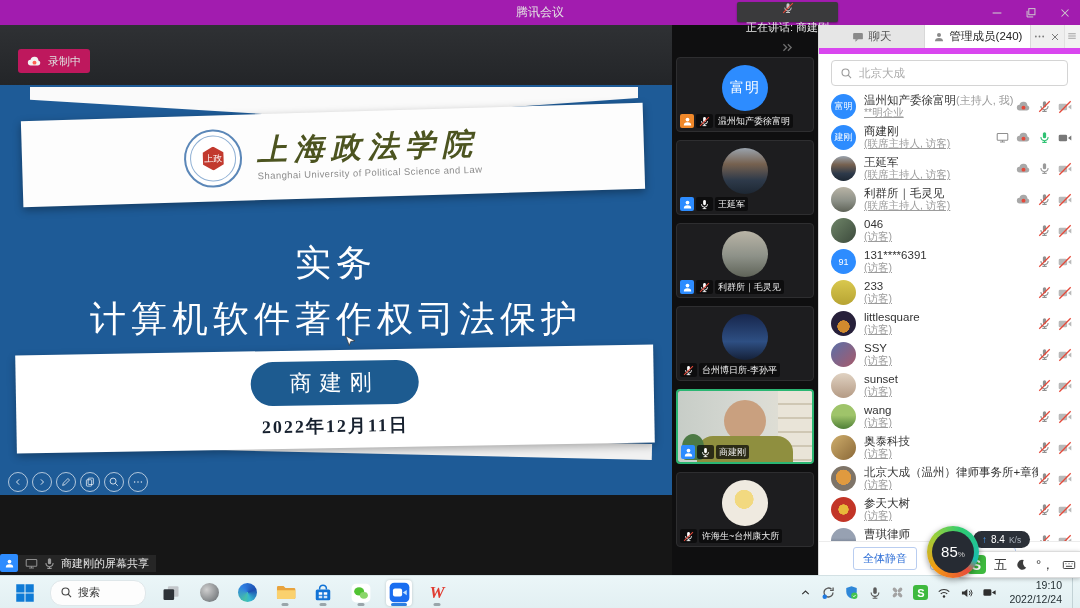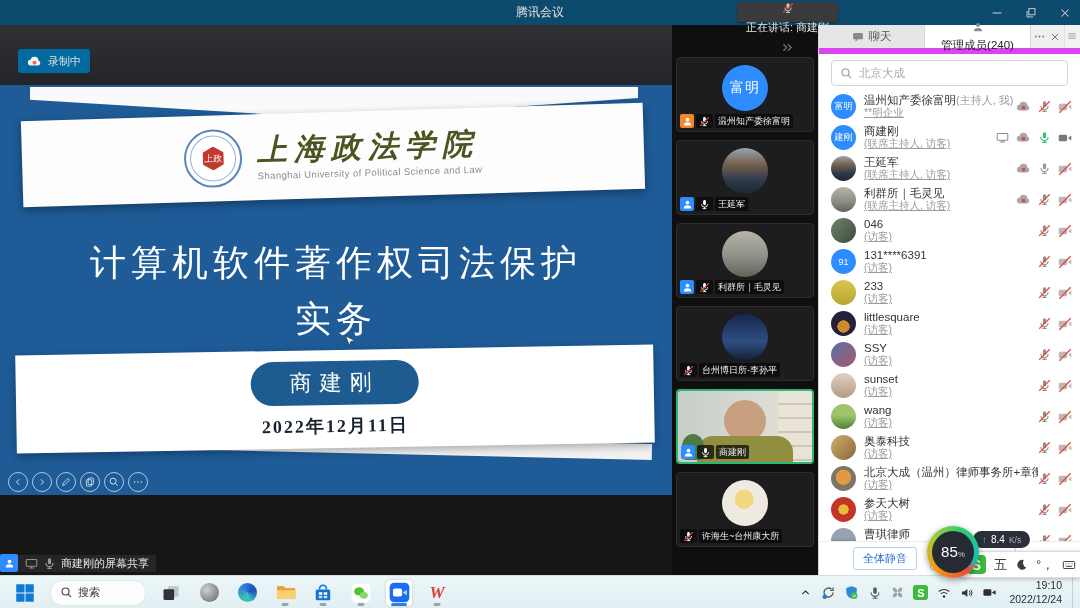--- a/index.html
+++ b/index.html
@@ -1,28 +1,28 @@
 <!DOCTYPE html>
 <html><head>
 <meta charset="utf-8">
 <style>
   html,body{margin:0;padding:0;background:#000;}
   #page{position:relative;width:1080px;height:608px;overflow:hidden;font-family:"Liberation Sans",sans-serif;}
   
-  #titlebar{position:relative;height:25px;background:#0c4a6e;color:#e3e3e3;}
+  #titlebar{position:relative;height:25px;background:#a21caf;color:#e3e3e3;}
   .tb-title{position:absolute;left:0;right:0;top:0;height:25px;display:flex;align-items:center;justify-content:center;font-size:12px;}
   .speak-badge{position:absolute;left:737px;top:2px;height:20px;background:#3a3a3c;border-radius:2px;display:flex;align-items:center;gap:6px;padding:0 9px;font-size:11px;color:#e8e8e8;box-shadow:0 1px 2px rgba(0,0,0,.4);flex-direction:column;}
   .win-controls{position:absolute;right:6px;top:0;height:25px;display:flex;align-items:center;gap:16px;}
   .win-btn{width:18px;height:18px;display:flex;align-items:center;justify-content:center;}
   
   #main{display:flex;height:550px;background:#151515;}
   
   #share{position:relative;width:672px;background:#1e1f21;flex:none;}
   .share-topstrip{height:60px;background:linear-gradient(180deg,#2f3134,#232528);}
-  .rec-badge{position:absolute;left:18px;top:24px;height:24px;background:#0369a1;border-radius:3px;display:flex;align-items:center;gap:6px;padding:0 9px;color:#e0e0e0;font-size:11px;}
+  .rec-badge{position:absolute;left:18px;top:24px;height:24px;background:#be185d;border-radius:3px;display:flex;align-items:center;gap:6px;padding:0 9px;color:#e0e0e0;font-size:11px;}
   #slide{position:absolute;left:0;top:60px;width:672px;height:410px;background:#1e5b97;overflow:hidden;}
   .ribbon-top{position:absolute;left:30px;right:34px;top:2px;height:32px;background:#fafafa;clip-path:polygon(0 0,100% 0,100% 34%,52% 100%,0 40%);}
   .band-logo{position:absolute;left:22px;right:28px;top:27px;height:86px;background:#fdfdfd;transform:rotate(-1.7deg);box-shadow:0 3px 9px rgba(0,0,0,.35);display:flex;align-items:center;justify-content:center;gap:15px;}
   .seal{width:54px;height:54px;border-radius:50%;background:#fff;border:2px solid #5b87b8;position:relative;flex:none;display:flex;align-items:center;justify-content:center;}
   .seal::before{content:"";position:absolute;inset:4px;border-radius:50%;border:1px solid #8fb0d4;}
   .seal-core{width:24px;height:24px;background:#c2392e;clip-path:polygon(50% 0,93% 25%,93% 75%,50% 100%,7% 75%,7% 25%);display:flex;align-items:center;justify-content:center;color:#fff;font-size:9px;}
   .school-cn{font-family:"Liberation Serif",serif;font-weight:bold;font-style:italic;font-size:30px;letter-spacing:7px;color:#4c5420;line-height:1.1;}
   .school-en{font-size:9.5px;color:#8d8d8d;letter-spacing:.4px;margin-top:4px;}
   .slide-title{position:absolute;left:0;right:0;top:150px;text-align:center;color:#fff;font-family:"Liberation Serif",serif;font-size:36px;line-height:56px;letter-spacing:5px;font-weight:500;}
   .cursor{position:absolute;left:344px;top:250px;}
@@ -62,21 +62,21 @@
   .v-shirt{position:absolute;left:50%;bottom:-4px;transform:translateX(-50%);width:96px;height:30px;border-radius:16px 16px 0 0;background:#8f8f3f;}
   .v-plant{position:absolute;left:4px;bottom:2px;width:22px;height:26px;border-radius:50% 50% 20% 20%;background:#4d7a45;}
   .t-label{position:absolute;left:3px;bottom:3px;display:flex;gap:2px;align-items:center;z-index:3;}
   .chip{background:rgba(8,8,8,.74);height:14px;border-radius:2px;display:flex;align-items:center;padding:0 3px;font-size:9px;color:#f0f0f0;white-space:nowrap;}
   .chip.person{width:14px;padding:0;justify-content:center;background:#2d8cff;}
   .chip.person.host{background:#f0882a;}
   
   #panel{position:relative;width:262px;flex:none;background:#fff;border-left:1px solid #d9d9d9;display:flex;flex-direction:column;box-sizing:border-box;}
   .tabs{height:23px;display:flex;background:#efefef;border-bottom:6px solid #d946ef;flex:none;}
   .tab{flex:0 0 105px;display:flex;align-items:center;justify-content:center;gap:5px;font-size:11.5px;color:#555;background:#e6e6e6;border-right:1px solid #d8d8d8;}
-  .tab.active{background:#fff;color:#222;flex-direction:column;}
+  .tab.active{background:#fff;color:#222;}
   .tab-btn{width:17px;display:flex;align-items:center;justify-content:center;color:#777;}
   .panel-handle{width:16px;background:#f2f2f2;display:flex;align-items:flex-start;justify-content:center;padding-top:5px;border-left:1px solid #e0e0e0;}
   .search-row{padding:6px 12px 4px;flex:none;}
   .search-box{height:24px;border:1px solid #d4d4d4;border-radius:4px;display:flex;align-items:center;gap:6px;padding:0 8px;}
   .search-ph{font-size:11.5px;color:#aaa;}
   .member-list{flex:1;overflow:hidden;padding-top:1px;}
   .mrow{height:31px;display:flex;align-items:center;padding:0 8px 0 12px;}
   .m-av{width:25px;height:25px;border-radius:50%;margin-right:8px;flex:none;display:flex;align-items:center;justify-content:center;color:#fff;font-size:9px;}
   .m-av.txt{background:#2d8cff;}
   .m-txt{flex:1;min-width:0;line-height:1.12;}
@@ -174,22 +174,22 @@
         <div class="band-logo">
           <div class="seal">
             <div class="seal-core">上政</div>
           </div>
           <div>
             <div class="school-cn">上海政法学院</div>
             <div class="school-en">Shanghai University of  Political Science and Law</div>
           </div>
         </div>
         <div class="slide-title">
+          <div>实务</div>
           <div>计算机软件著作权司法保护</div>
-          <div>实务</div>
         </div>
         <span class="cursor">
             <svg viewBox="0 0 16 16" width="14" height="14" style="display:block">
               <path d="M2 1l4 11 1.7-4.6 4.8-.7z" fill="#fff" stroke="#333" stroke-width=".8"></path>
             </svg>
           </span>
         <div class="band-bottom-back"></div>
         <div class="band-bottom">
           <div class="speaker-pill">商建刚</div>
           <div class="slide-date">2022年12月11日</div>

